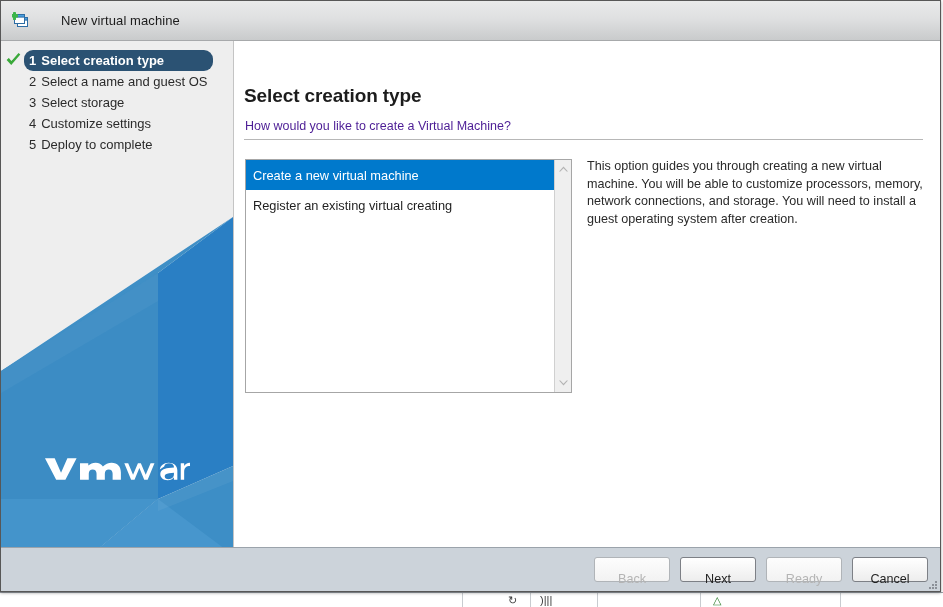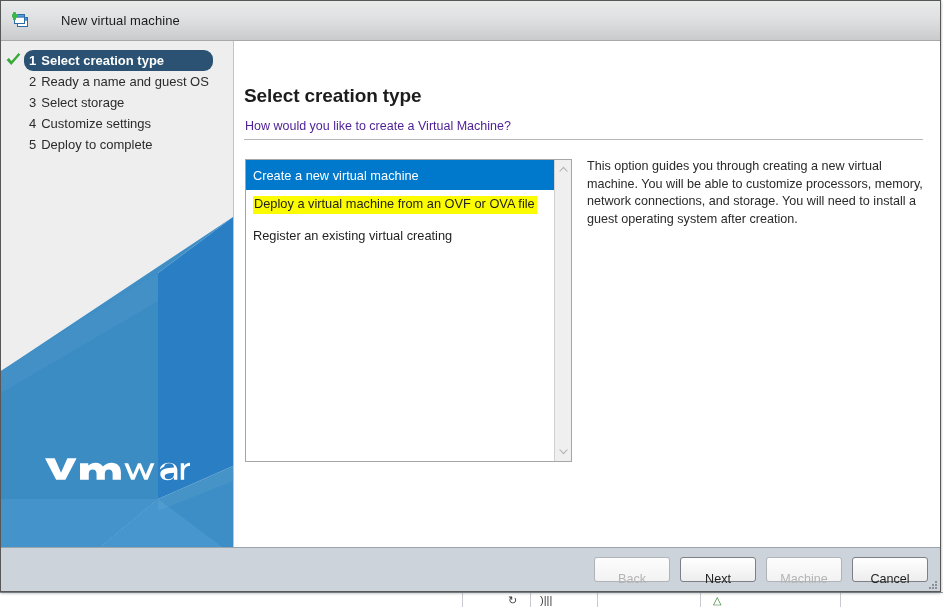--- a/index.html
+++ b/index.html
@@ -201,21 +201,21 @@
     height: 1px;
     background: #b7b7b7;
   }
 
   
   #listbox {
     position: absolute;
     left: 11px;
     top: 118px;
     width: 327px;
-    height: 303px;
+    height: 234px;
     border: 1px solid #a6a6a6;
     box-sizing: border-box;
     background: #ffffff;
     overflow: hidden;
     display: flex;
   }
   #listitems {
     flex: 1 1 auto;
     min-width: 0;
   }
@@ -382,21 +382,21 @@
           <span class="pill"></span>
           <span class="txtwrap">
             <span class="num">1</span>
             <span>Select creation type</span>
           </span>
         </div>
 
         <div class="step">
           <span class="txtwrap">
             <span class="num">2</span>
-            <span>Ready a name and guest OS</span>
+            <span>Select a name and guest OS</span>
           </span>
         </div>
 
         <div class="step">
           <span class="txtwrap">
             <span class="num">3</span>
             <span>Select storage</span>
           </span>
         </div>
 
@@ -447,23 +447,20 @@
       <div id="page-sub">How would you like to create a Virtual Machine?</div>
       <div id="rule"></div>
 
       <div id="listbox">
         <div id="listitems">
 
           <div class="list-item selected">
             <span>Create a new virtual machine</span>
           </div>
 
-          <div class="list-item">
-            <span class="hl">Deploy a virtual machine from an OVF or OVA file</span>
-          </div>
 
           <div class="list-item">
             <span>Register an existing virtual creating</span>
           </div>
 
         </div>
 
         <div id="vscroll">
           <span class="sb-arrow up">
             <svg width="11" height="8" viewBox="0 0 11 8">
@@ -479,21 +476,21 @@
       </div>
 
       <div id="desc">This option guides you through creating a new virtual machine. You will be able to customize processors, memory, network connections, and storage. You will need to install a guest operating system after creation.</div>
 
     </div>
   </div>
 
   <div id="footer">
     <button class="wbtn">Back</button>
     <button class="wbtn enabled">Next</button>
-    <button class="wbtn">Machine</button>
+    <button class="wbtn">Ready</button>
     <button class="wbtn enabled">Cancel</button>
     <span id="resize-grip">
       <svg width="12" height="12" viewBox="0 0 12 12">
         <g fill="#8b9098">
           <rect x="9" y="1" width="2" height="2"></rect>
           <rect x="6" y="4" width="2" height="2"></rect>
             <rect x="9" y="4" width="2" height="2"></rect>
           <rect x="3" y="7" width="2" height="2"></rect>
             <rect x="6" y="7" width="2" height="2"></rect>
             <rect x="9" y="7" width="2" height="2"></rect>

